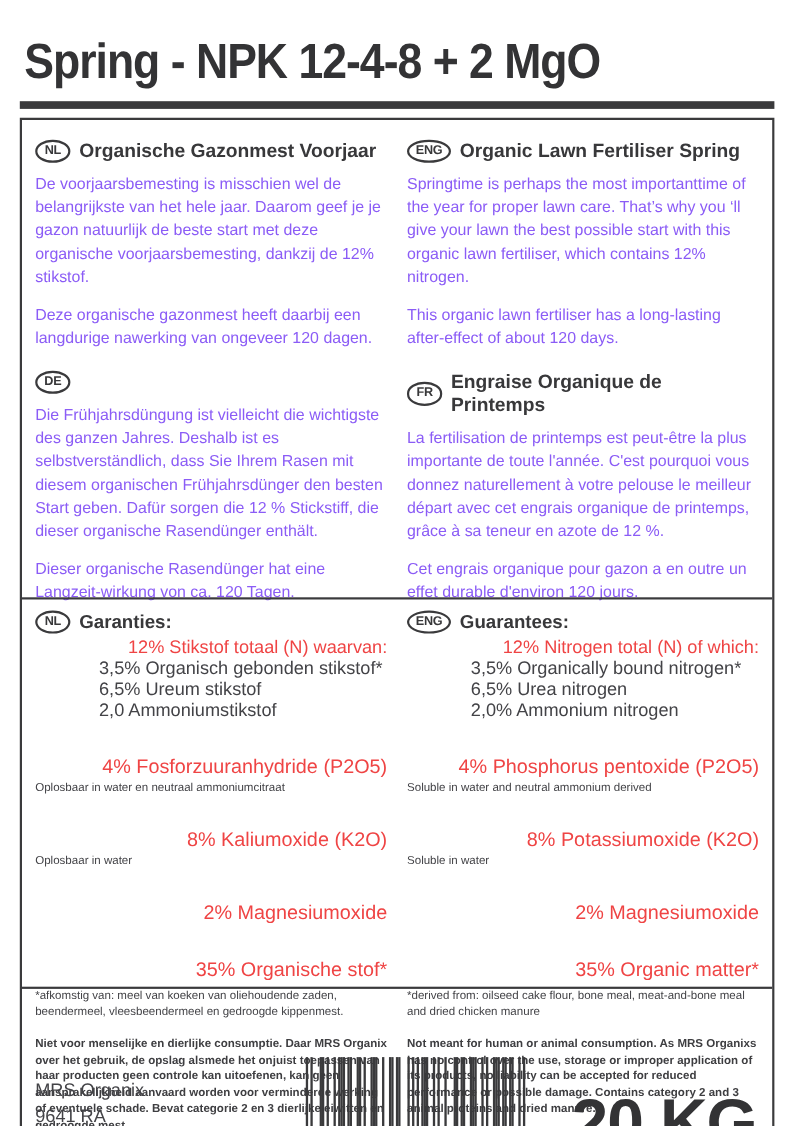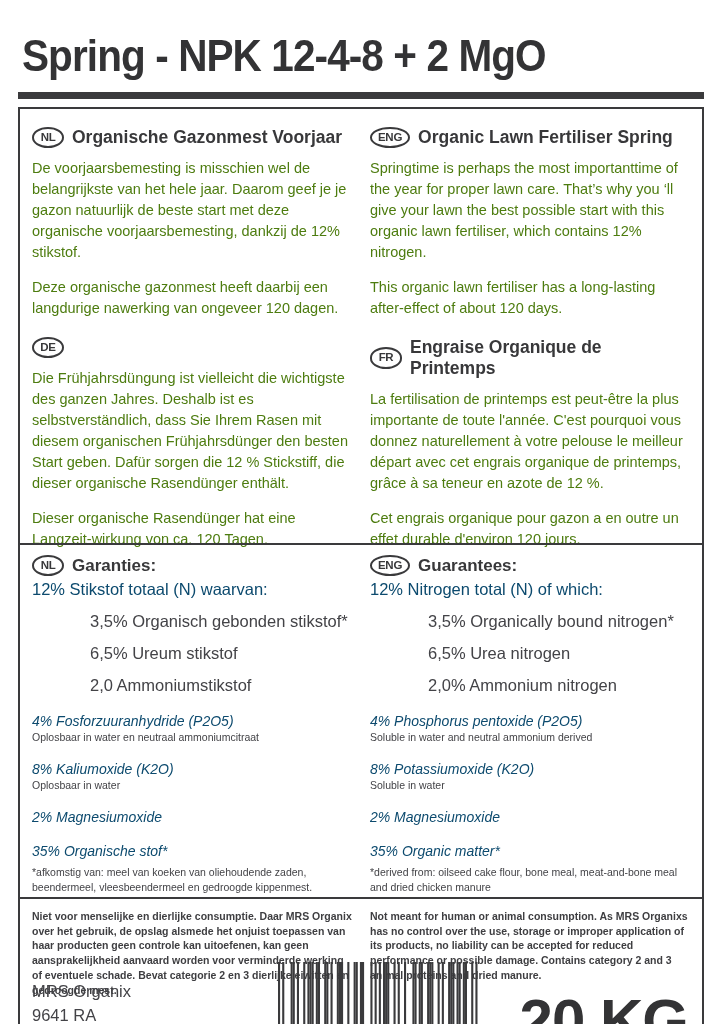--- a/index.html
+++ b/index.html
@@ -28,35 +28,35 @@
     position:absolute;left:0;right:0;top:0;height:434px;box-sizing:border-box;
     display:grid;grid-template-columns:1fr 1fr;grid-template-rows:192px auto;
     column-gap:18px;row-gap:18px;padding:18px 12px 0 12px;
   }
   .lang-head{display:flex;align-items:center;gap:8px;font-size:17.5px;font-weight:bold;color:#38383a;margin-bottom:10px;}
   .badge{
     display:inline-flex;align-items:center;justify-content:center;
     border:2px solid #3a3a3c;border-radius:50%;font-size:11.5px;font-weight:bold;
     padding:2px 6px;min-width:16px;line-height:1.15;letter-spacing:-.3px;flex:none;
   }
-  .desc p{margin:0 0 14px 0;font-size:14.5px;line-height:21px;color:#4d7c0f;}
+  .desc p{margin:0 0 14px 0;font-size:14.5px;line-height:21px;color:#8b5cf6;}
 
   .sep{position:absolute;left:0;right:0;border-top:2px solid #3a3a3c;}
   .sep1{top:434px;}
   .sep2{top:788px;}
 
   
   .guar-grid{
     position:absolute;left:0;right:0;top:436px;height:352px;box-sizing:border-box;
     display:grid;grid-template-columns:1fr 1fr;column-gap:18px;padding:10px 12px 0 12px;
   }
   .g-head{display:flex;align-items:center;gap:8px;font-size:17px;font-weight:bold;color:#38383a;margin-bottom:4px;}
-  .g-main{font-size:16.5px;margin-top:8px;white-space:nowrap;color:#0c4a6e;}
-  .g-big{font-size:14px;margin-top:18px;font-style:italic;}
-  .g-indent{font-size:16.5px;padding-left:58px;margin-top:13px;white-space:nowrap;color:#434347;}
+  .g-main{font-size:16.5px;margin-top:8px;white-space:nowrap;color:#ef4444;text-align:right;}
+  .g-big{font-size:18px;margin-top:31px;}
+  .g-indent{font-size:16.5px;padding-left:58px;margin-top:0;white-space:nowrap;color:#434347;}
   .g-note{font-size:10.5px;margin-top:2px;color:#434347;}
   .g-foot{font-size:10.5px;margin-top:6px;line-height:1.4;color:#434347;max-width:330px;}
   .g-disc{font-size:10.5px;font-weight:bold;margin-top:14px;line-height:1.42;color:#3e3e41;max-width:335px;}
 
   
   .footer{position:absolute;left:0;right:0;top:790px;bottom:0;display:flex;align-items:center;padding:12px 10px 0 12px;box-sizing:border-box;}
   .address{width:228px;font-size:16.5px;line-height:24px;color:#434347;padding-top:4px;}
   .barcode-wrap{width:230px;flex:none;margin-top:0;}
   .weight{flex:1;text-align:right;font-size:60px;font-weight:bold;letter-spacing:-1px;color:#333335;line-height:1;margin-top:16px;padding-right:4px;white-space:nowrap;}
 </style>

